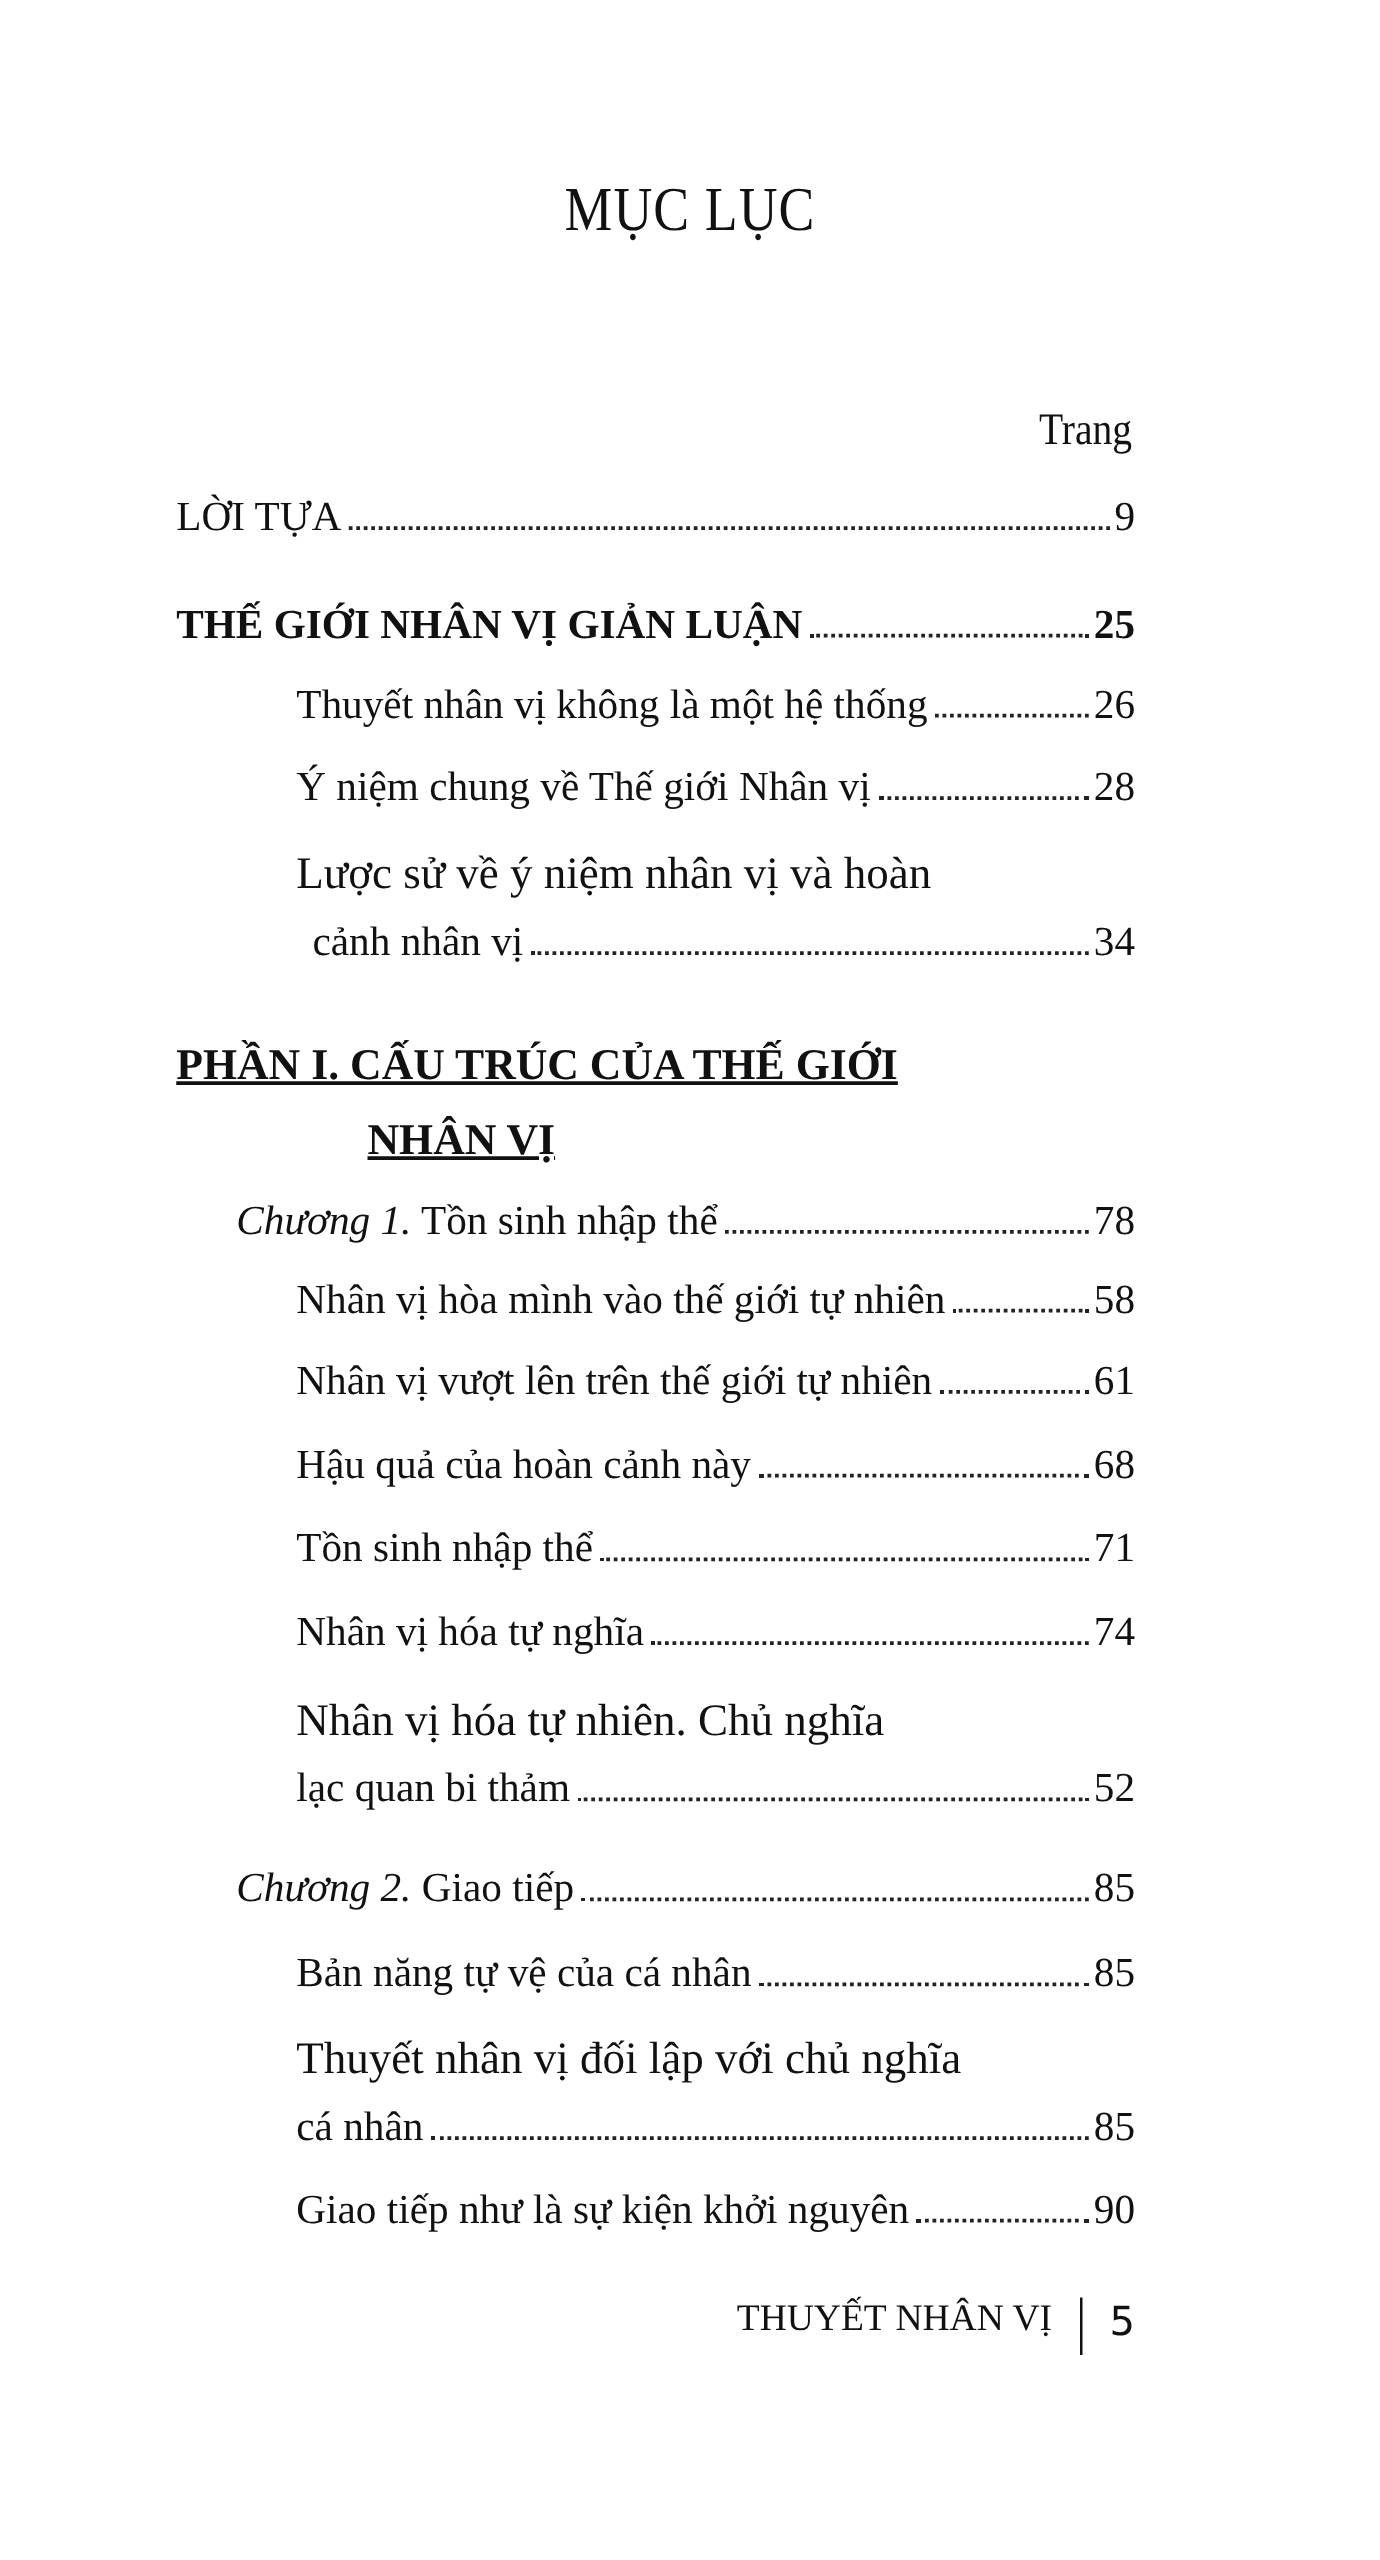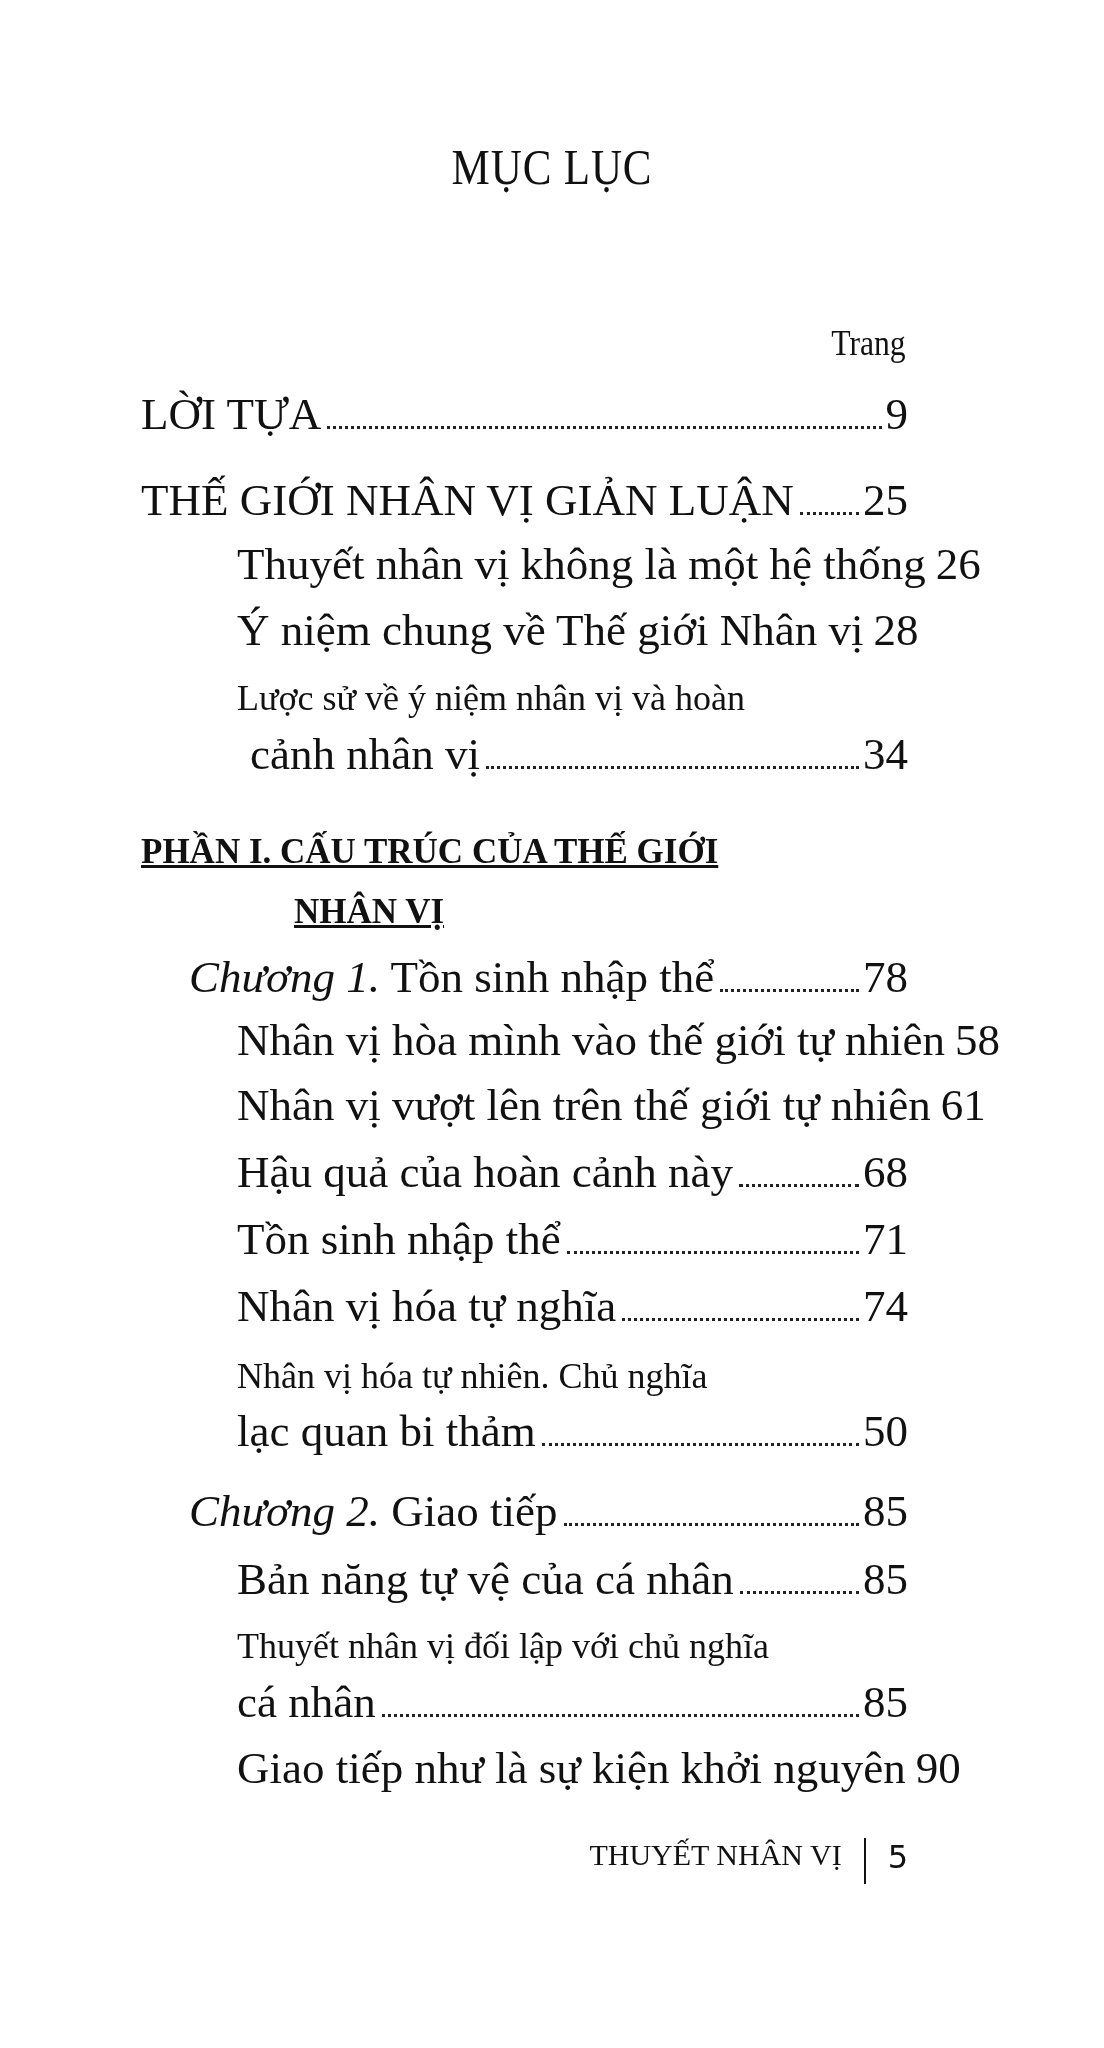--- a/index.html
+++ b/index.html
@@ -1,21 +1,21 @@
 <!DOCTYPE html>
 <html><head>
 <meta charset="utf-8">
 <style>
   html, body { margin:0; padding:0; background:#ffffff; }
   body { width:1104px; height:2048px; position:relative; overflow:hidden;
          font-family:"Liberation Serif","DejaVu Serif",serif; color:#111; }
   .title { position:absolute; top:138px; left:0; width:1104px; text-align:center;
            font-size:50px; letter-spacing:1px; transform:scaleX(0.86); }
   .trang { position:absolute; top:322px; right:198px; font-size:36px; transform:scaleX(0.88); transform-origin:right; }
-  .row { position:absolute; display:flex; align-items:baseline; right:196px; font-size:45px; line-height:44px; }
+  .row { position:absolute; display:flex; align-items:baseline; right:196px; font-size:33px; line-height:44px; }
   .row .lbl { white-space:nowrap; transform-origin:left; }
   .row .dots { flex:1; border-bottom:3px dotted #222; margin:0 4px 9px 6px; height:0; }
   .row .num { white-space:nowrap; }
   .plain { position:absolute; font-size:36px; line-height:44px; white-space:nowrap; }
   .bold { font-weight:bold; font-size:35px;text-decoration:underline; }
   .it { font-style:italic; }
   .footer { position:absolute; top:1838px; right:196px; font-size:30px; display:flex; align-items:flex-start; }
   .footer .sep { display:inline-block; width:2px; height:46px; background:#111; margin:0 22px; }
   .footer .pg { font-family:"DejaVu Sans",sans-serif; font-size:32px; }
 </style>
@@ -24,21 +24,21 @@
 
 <div class="title">MỤC LỤC</div>
 <div class="trang">Trang</div>
 
 <div class="row" style="top:392px;left:141px;">
   <span class="lbl">LỜI TỰA</span>
   <span class="dots"></span>
   <span class="num">9</span>
 </div>
 
-<div class="row" style="top:478px;left:141px;">
+<div class="row" style="top:478px;left:141px;font-weight:bold;">
   <span class="lbl">THẾ GIỚI NHÂN VỊ GIẢN LUẬN</span>
   <span class="dots"></span>
   <span class="num">25</span>
 </div>
 <div class="row" style="top:542px;left:237px;">
   <span class="lbl">Thuyết nhân vị không là một hệ thống</span>
   <span class="dots"></span>
   <span class="num">26</span>
 </div>
 <div class="row" style="top:608px;left:237px;">
@@ -83,21 +83,21 @@
 </div>
 <div class="row" style="top:1284px;left:237px;">
   <span class="lbl">Nhân vị hóa tự nghĩa</span>
   <span class="dots"></span>
   <span class="num">74</span>
 </div>
 <div class="plain" style="top:1354px;left:237px;">Nhân vị hóa tự nhiên. Chủ nghĩa</div>
 <div class="row" style="top:1409px;left:237px;">
   <span class="lbl">lạc quan bi thảm</span>
   <span class="dots"></span>
-  <span class="num">50</span>
+  <span class="num">52</span>
 </div>
 
 <div class="row" style="top:1489px;left:189px;">
   <span class="lbl"><span class="it">Chương 2.</span> <span>Giao tiếp</span></span>
   <span class="dots"></span>
   <span class="num">85</span>
 </div>
 <div class="row" style="top:1557px;left:237px;">
   <span class="lbl">Bản năng tự vệ của cá nhân</span>
   <span class="dots"></span>

